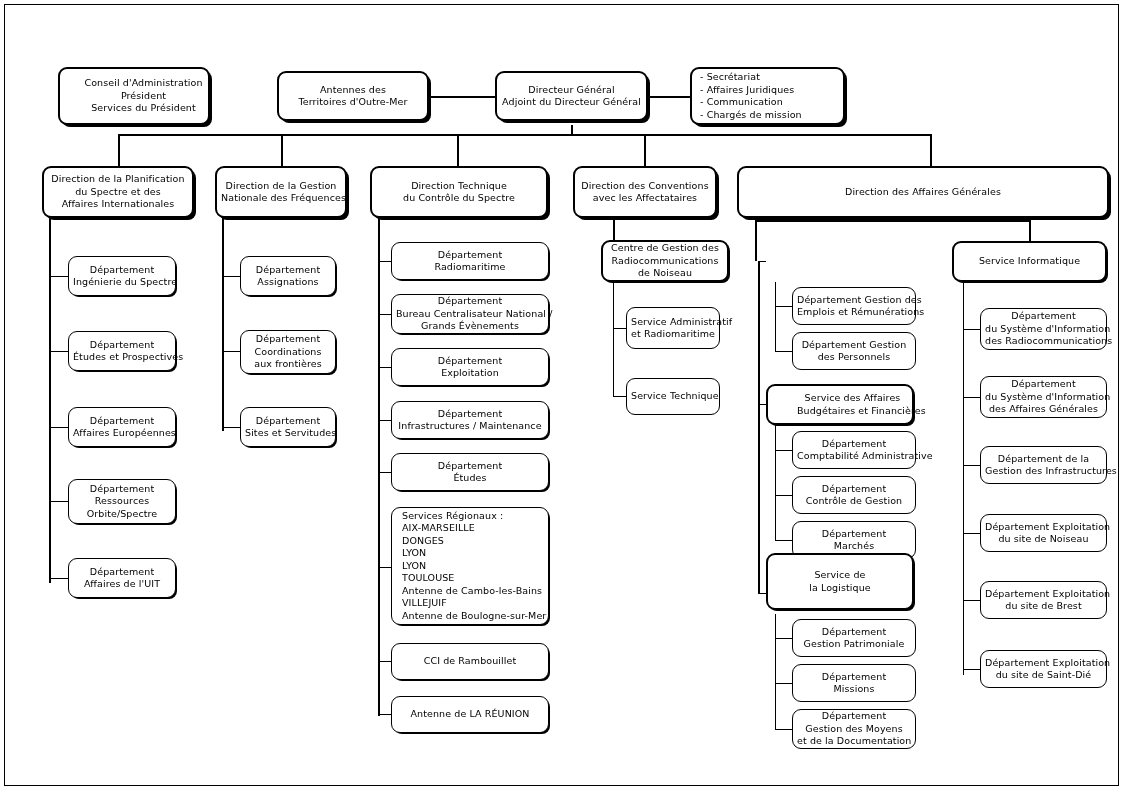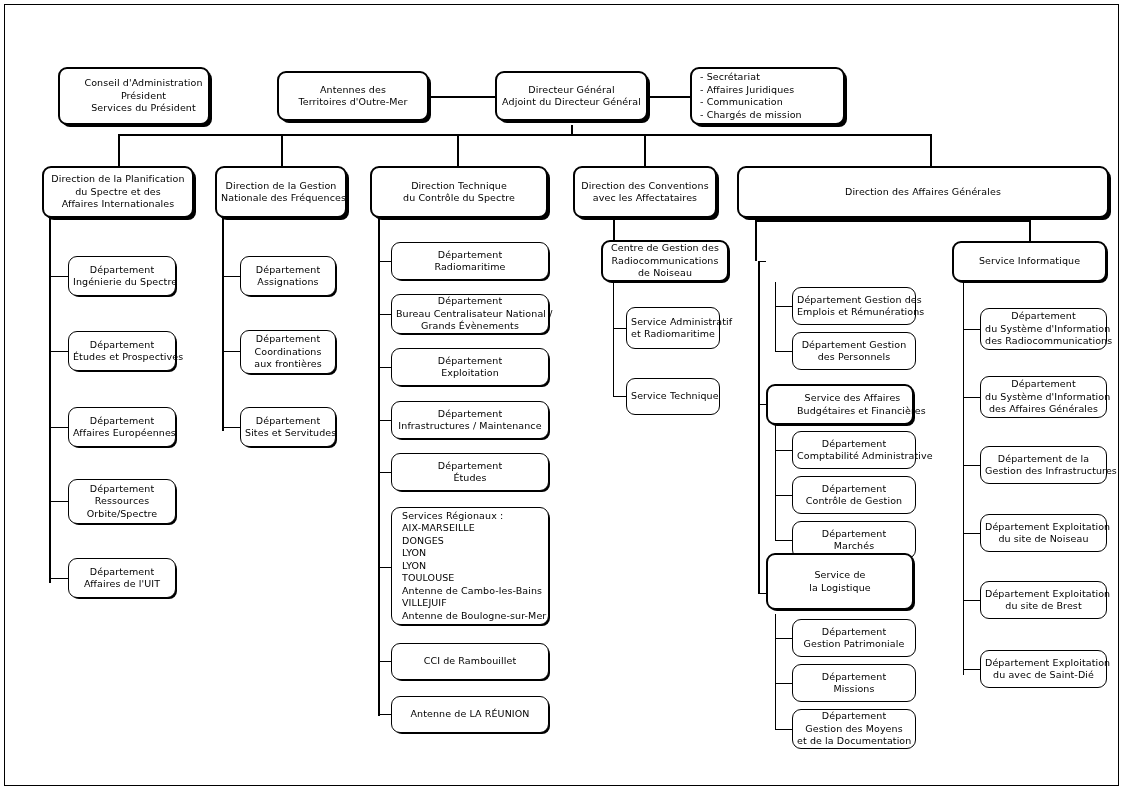--- a/index.html
+++ b/index.html
@@ -459,17 +459,17 @@
   </div>
   <div class="node plain" style="left:980px; top:581px; width:127px; height:38px;">
     <div class="lines">
       <span class="ln">Département Exploitation</span>
       <span class="ln">du site de Brest</span>
     </div>
   </div>
   <div class="node plain" style="left:980px; top:650px; width:127px; height:38px;">
     <div class="lines">
       <span class="ln">Département Exploitation</span>
-      <span class="ln">du avec de Saint-Dié</span>
+      <span class="ln">du site de Saint-Dié</span>
     </div>
   </div>
 
 </div>
 
 </body></html>

